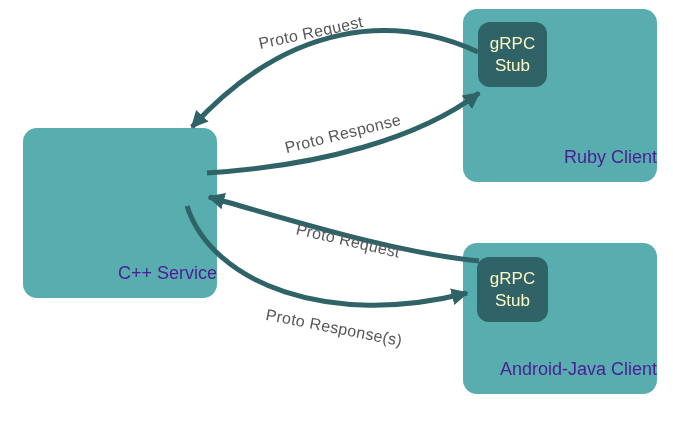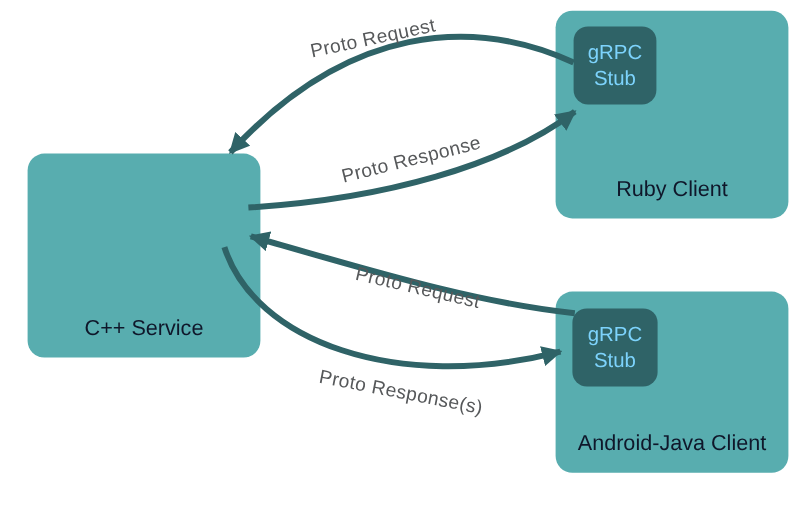--- a/index.html
+++ b/index.html
@@ -21,36 +21,36 @@
   }
   .node-outer {
     position: absolute;
     background: #58ADAF;
     border-radius: 14px;
   }
   .node-inner {
     position: absolute;
     background: #2F6367;
     border-radius: 12px;
-    color: #7dd3fc;
+    color: #fef9c3;
     display: flex;
     align-items: center;
     justify-content: center;
     text-align: center;
     font-size: 17px;
     line-height: 22px;
     white-space: pre-line;
   }
   .node-caption {
     position: absolute;
     left: 0;
     right: 0;
     bottom: 14px;
-    text-align: center;
-    color: #0f172a;
+    text-align: right;
+    color: #4c1d95;
     font-size: 18px;
   }
   #cpp-service   { left: 23px;  top: 128px; width: 194px; height: 170px; }
   #grpc-server   { left: 35px;  top: 139px; width: 172px; height: 66px; }
   #ruby-client   { left: 463px; top: 9px;   width: 194px; height: 173px; }
   #ruby-stub     { left: 478px; top: 22px;  width: 69px;  height: 65px; }
   #android-client{ left: 463px; top: 243px; width: 194px; height: 151px; }
   #android-stub  { left: 477px; top: 257px; width: 71px;  height: 65px; }
 
   svg.arrows-layer {

